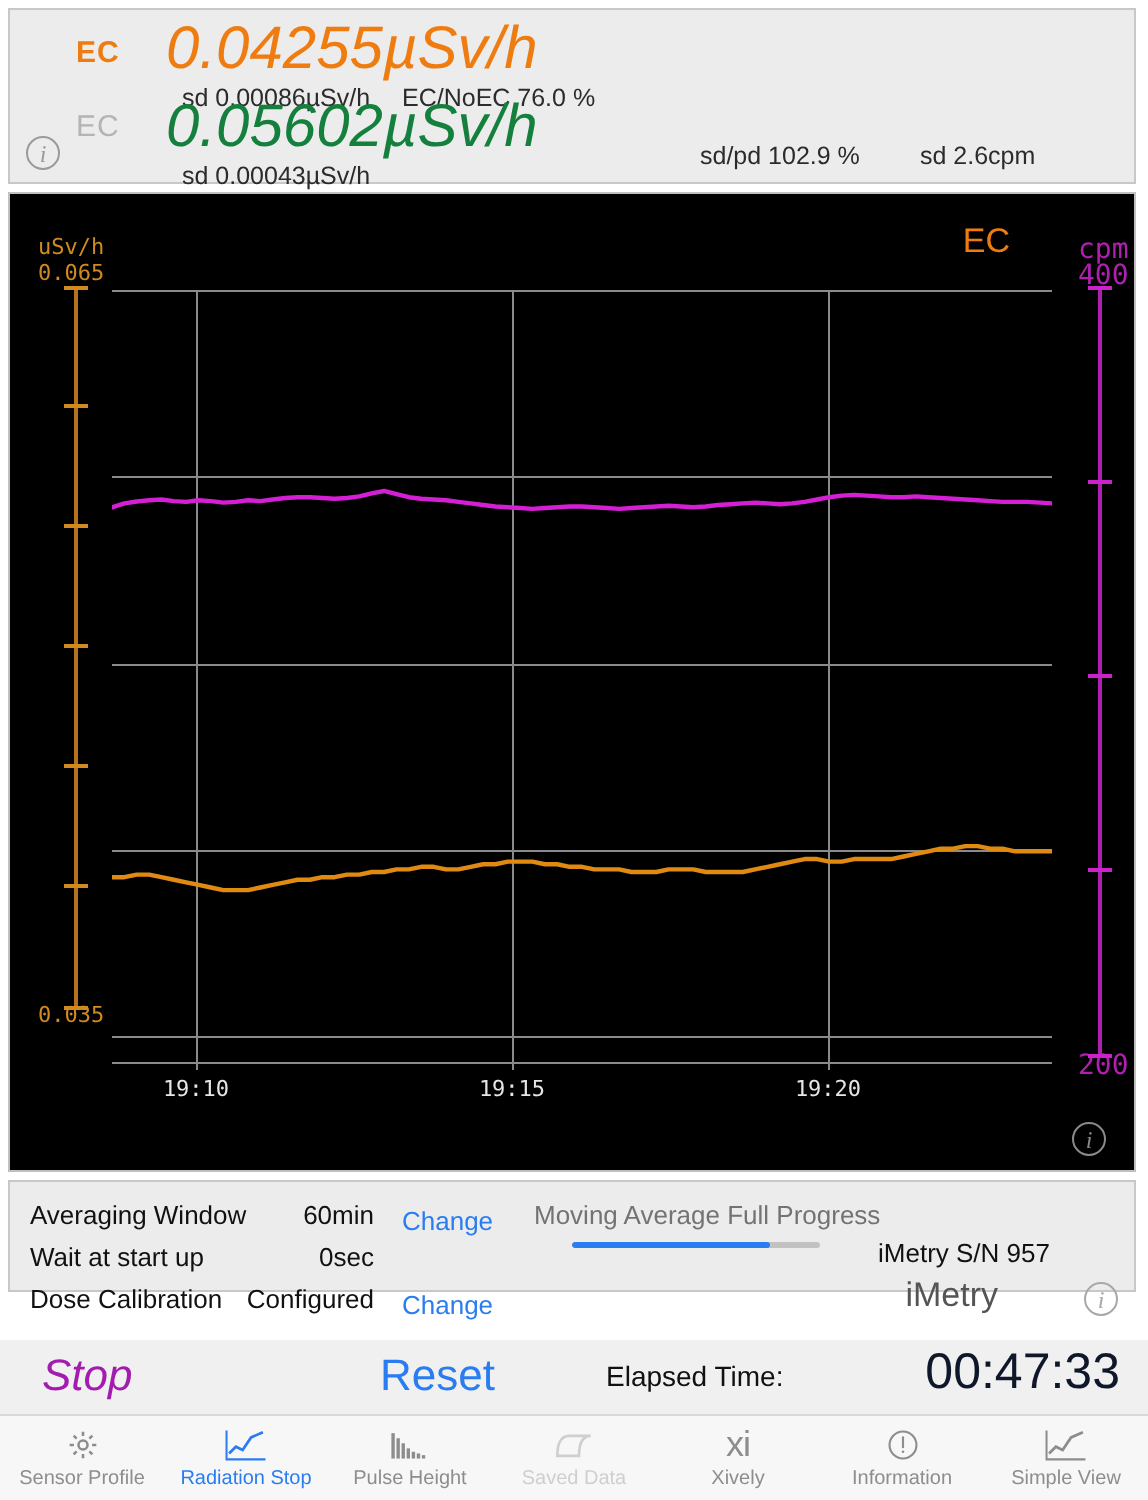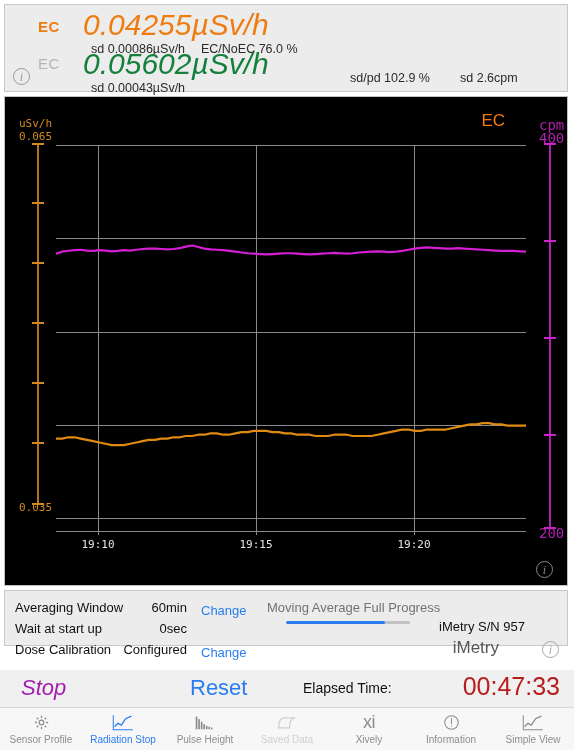--- a/index.html
+++ b/index.html
@@ -323,21 +323,21 @@
     left: 303px;
     top: 10px;
     font-size: 14px;
     color: #111;
   }
   #elapsed-value {
     position: absolute;
     right: 14px;
     top: 2px;
     font-size: 25px;
-    color: #b91c1c;
+    color: #0f172a;
   }
 
   
   .tab-bar {
     position: absolute;
     left: 0;
     top: 707px;
     width: 574px;
     height: 43px;
     background: #f7f7f7;

